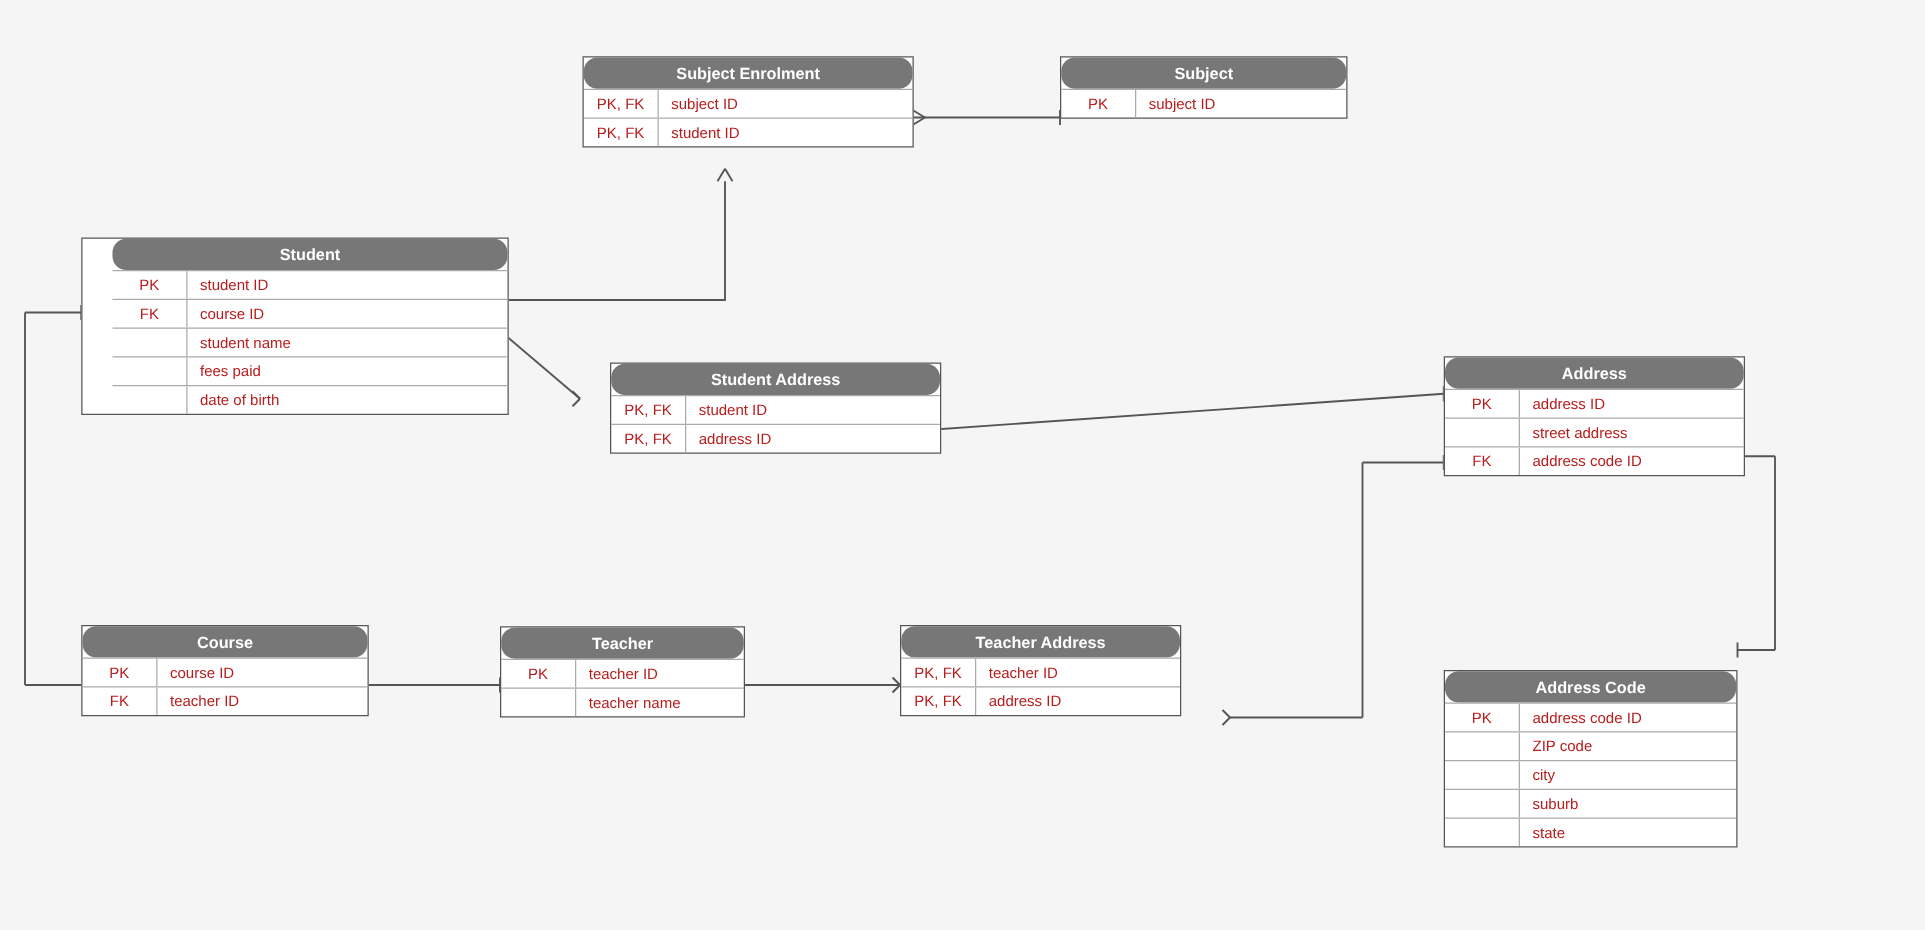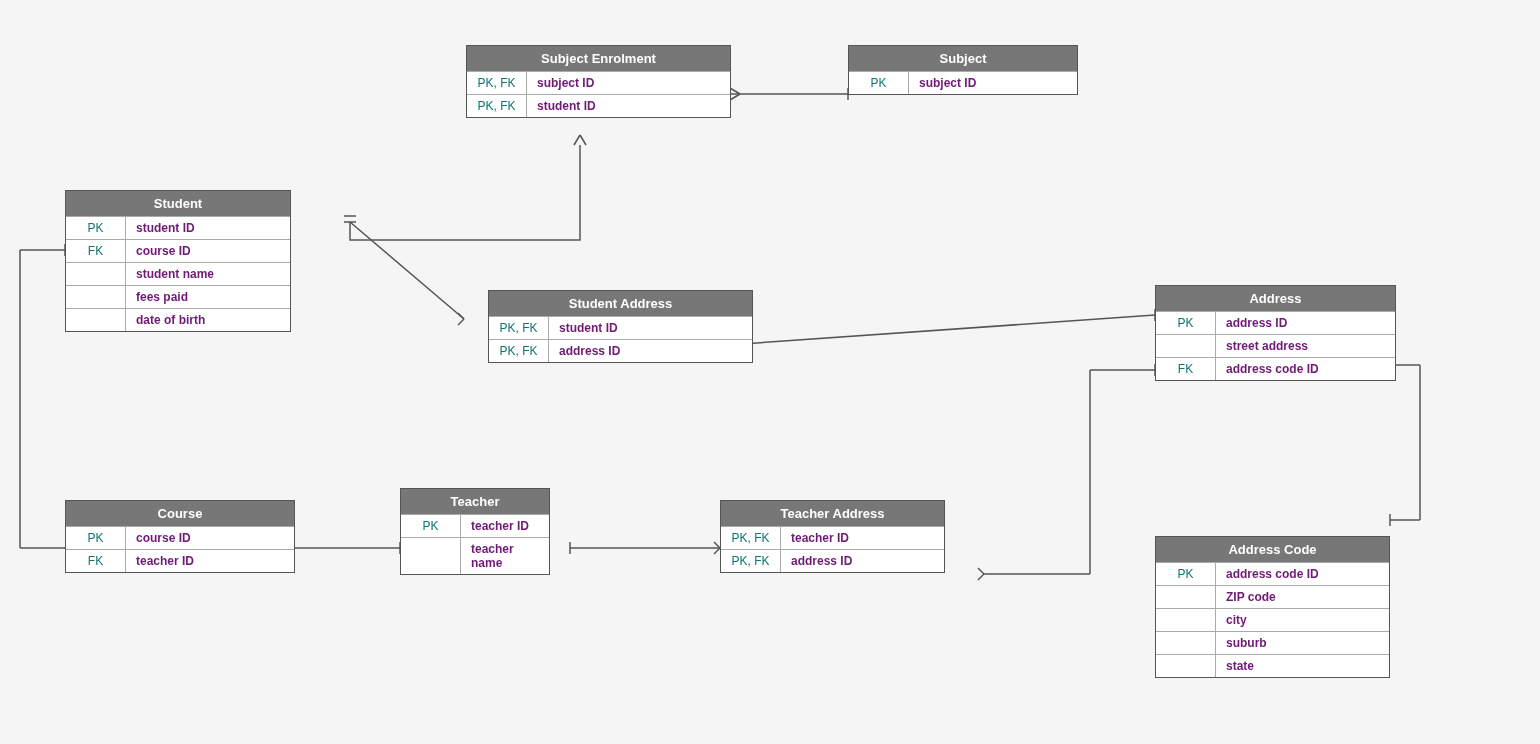--- a/index.html
+++ b/index.html
@@ -23,42 +23,42 @@
       border: 1.5px solid #555;
       background: white;
     }
     .er-table-header {
       background: #777;
       color: white;
       text-align: center;
       padding: 5px 10px;
       font-weight: bold;
       font-size: 13px;
+      border-radius: 11px;
     }
     .er-row {
       display: flex;
       border-top: 1px solid #aaa;
     }
     .er-row:first-child {
       border-top: none;
     }
     .er-key {
       min-width: 60px;
       padding: 4px 6px;
       border-right: 1px solid #aaa;
-      color: #0f766e;
+      color: #b91c1c;
       font-size: 12px;
       text-align: center;
     }
     .er-field {
       padding: 4px 10px;
-      color: #701a75;
+      color: #b91c1c;
       font-size: 12px;
       flex: 1;
-      font-weight: bold;
     }
     .er-key-empty {
       min-width: 60px;
       padding: 4px 6px;
       border-right: 1px solid #aaa;
     }
     svg.connector-layer {
       position: absolute;
       top: 0;
       left: 0;
@@ -163,21 +163,21 @@
   </div>
 
   <div class="er-table" style="left:848px; top:45px; width:230px;">
     <div class="er-table-header">Subject</div>
     <div class="er-row">
       <div class="er-key">PK</div>
       <div class="er-field">subject ID</div>
     </div>
   </div>
 
-  <div class="er-table" style="left:65px; top:190px; width:226px;">
+  <div class="er-table" style="left:65px; top:190px; width:342px;padding-left:24px;">
     <div class="er-table-header">Student</div>
     <div class="er-row">
       <div class="er-key">PK</div>
       <div class="er-field">student ID</div>
     </div>
     <div class="er-row">
       <div class="er-key">FK</div>
       <div class="er-field">course ID</div>
     </div>
     <div class="er-row">
@@ -251,21 +251,21 @@
     <div class="er-row">
       <div class="er-key">PK</div>
       <div class="er-field">course ID</div>
     </div>
     <div class="er-row">
       <div class="er-key">FK</div>
       <div class="er-field">teacher ID</div>
     </div>
   </div>
 
-  <div class="er-table" style="left:400px; top:488px; width:150px;">
+  <div class="er-table" style="left:400px; top:501px; width:196px;">
     <div class="er-table-header">Teacher</div>
     <div class="er-row">
       <div class="er-key">PK</div>
       <div class="er-field">teacher ID</div>
     </div>
     <div class="er-row">
       <div class="er-key-empty"></div>
       <div class="er-field">teacher name</div>
     </div>
   </div>

